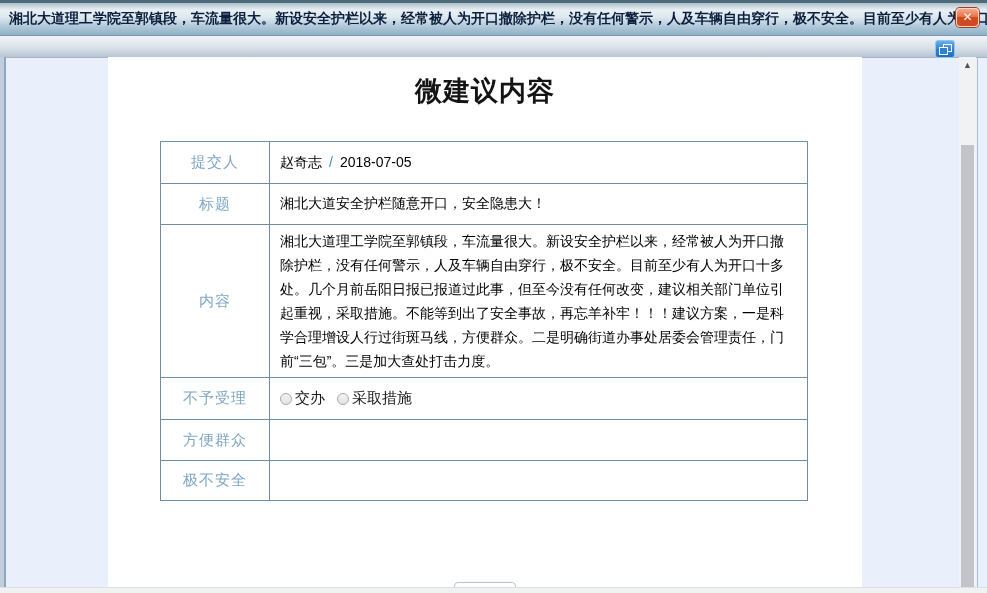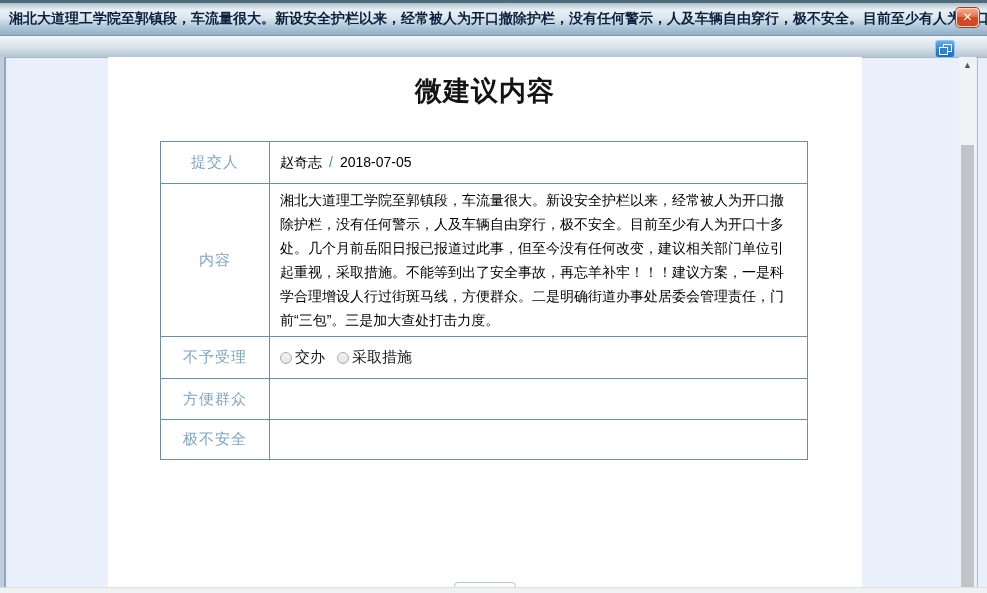--- a/index.html
+++ b/index.html
@@ -149,20 +149,24 @@
     <h1 class="heading">微建议内容</h1>
 
     <table class="form">
       <tbody>
           <tr class="r1">
         <td class="lbl">提交人</td>
         <td class="val">
           <span>赵奇志</span><span class="sep">/</span><span>2018-07-05</span>
         </td>
       </tr>
+      <tr class="r3">
+        <td class="lbl">标题</td>
+        <td class="val">湘北大道安全护栏随意开口，安全隐患大！</td>
+      </tr>
       <tr class="r4">
         <td class="lbl">内容</td>
         <td class="val content-text">湘北大道理工学院至郭镇段，车流量很大。新设安全护栏以来，经常被人为开口撤除护栏，没有任何警示，人及车辆自由穿行，极不安全。目前至少有人为开口十多处。几个月前岳阳日报已报道过此事，但至今没有任何改变，建议相关部门单位引起重视，采取措施。不能等到出了安全事故，再忘羊补牢！！！建议方案，一是科学合理增设人行过街斑马线，方便群众。二是明确街道办事处居委会管理责任，门前“三包”。三是加大查处打击力度。</td>
       </tr>
       <tr class="r5">
         <td class="lbl">不予受理</td>
         <td class="val">
           <div class="radio-group">
             <span class="radio-opt">
               <span class="radio-circle"></span>

